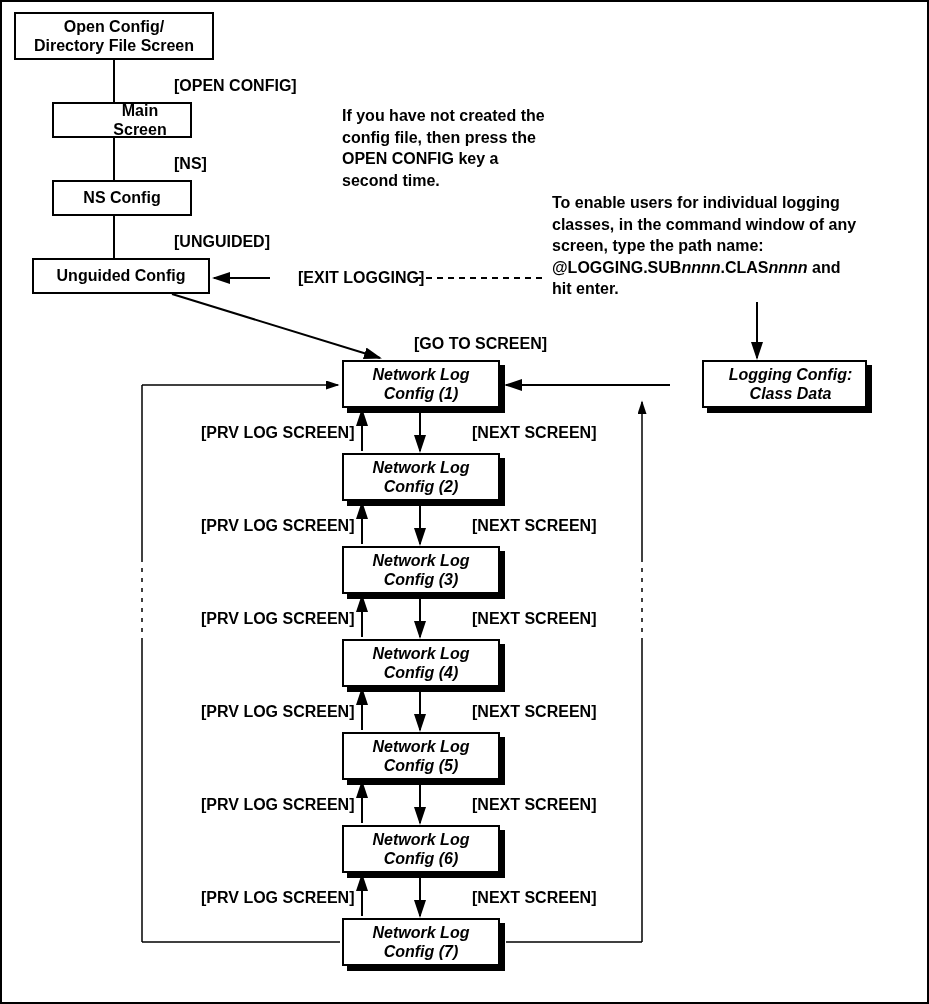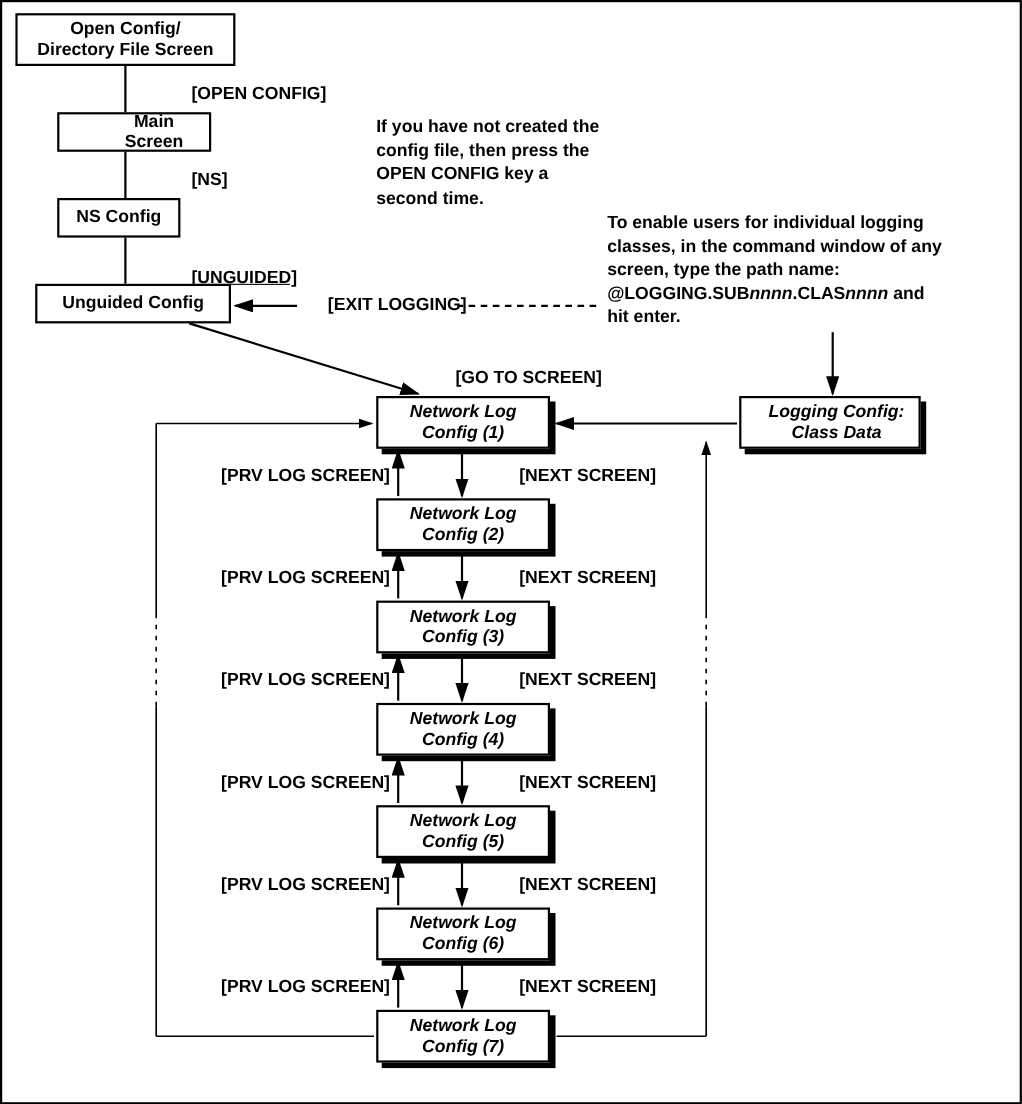--- a/index.html
+++ b/index.html
@@ -68,25 +68,25 @@
     </div>
 
   <div class="label" style="left:130px; top:75px;">[OPEN CONFIG]</div>
 
   <div class="box" style="left:50px; top:100px; width:140px; height:36px;padding-left:44px;">
       <span>Main Screen</span>
     </div>
 
   <div class="label" style="left:130px; top:153px;">[NS]</div>
 
-  <div class="box" style="left:50px; top:178px; width:112px; height:36px;">
+  <div class="box" style="left:50px; top:178px; width:140px; height:36px;">
       <span>NS Config</span>
     </div>
 
-  <div class="label" style="left:130px; top:242px;text-decoration:underline;">[UNGUIDED]</div>
+  <div class="label" style="left:130px; top:231px;">[UNGUIDED]</div>
 
   <div class="box" style="left:30px; top:256px; width:178px; height:36px;">
       <span>Unguided Config</span>
     </div>
 
   <div class="note" style="left:550px; top:190px; width:360px;">
     <span>To enable users for individual logging<br>classes, in the command window of any<br>screen, type the path name:<br>@LOGGING.SUB</span><span class="italic">nnnn</span><span>.CLAS</span><span class="italic">nnnn</span><span> and<br>hit enter.</span>
   </div>
 
   <div class="note" style="left:340px; top:103px; width:260px;"><span>If you have not created the<br>config file, then press the<br>OPEN CONFIG key a<br>second time.</span></div>
@@ -109,21 +109,21 @@
   <div class="box shadow" style="left:340px; top:730px; width:158px; height:48px;">
       <span>Network Log<br>Config (5)</span>
     </div>
   <div class="box shadow" style="left:340px; top:823px; width:158px; height:48px;">
       <span>Network Log<br>Config (6)</span>
     </div>
   <div class="box shadow" style="left:340px; top:916px; width:158px; height:48px;">
       <span>Network Log<br>Config (7)</span>
     </div>
 
-  <div class="box shadow" style="left:670px; top:358px; width:165px; height:48px;padding-left:20px;">
+  <div class="box shadow" style="left:700px; top:358px; width:165px; height:48px;padding-left:20px;">
       <span>Logging Config:<br>Class Data</span>
     </div>
 
   <div class="label" style="left:428px; top:422px;">[NEXT SCREEN]</div>
   <div class="label" style="left:428px; top:515px;">[NEXT SCREEN]</div>
   <div class="label" style="left:428px; top:608px;">[NEXT SCREEN]</div>
   <div class="label" style="left:428px; top:701px;">[NEXT SCREEN]</div>
   <div class="label" style="left:428px; top:794px;">[NEXT SCREEN]</div>
   <div class="label" style="left:428px; top:887px;">[NEXT SCREEN]</div>
 

